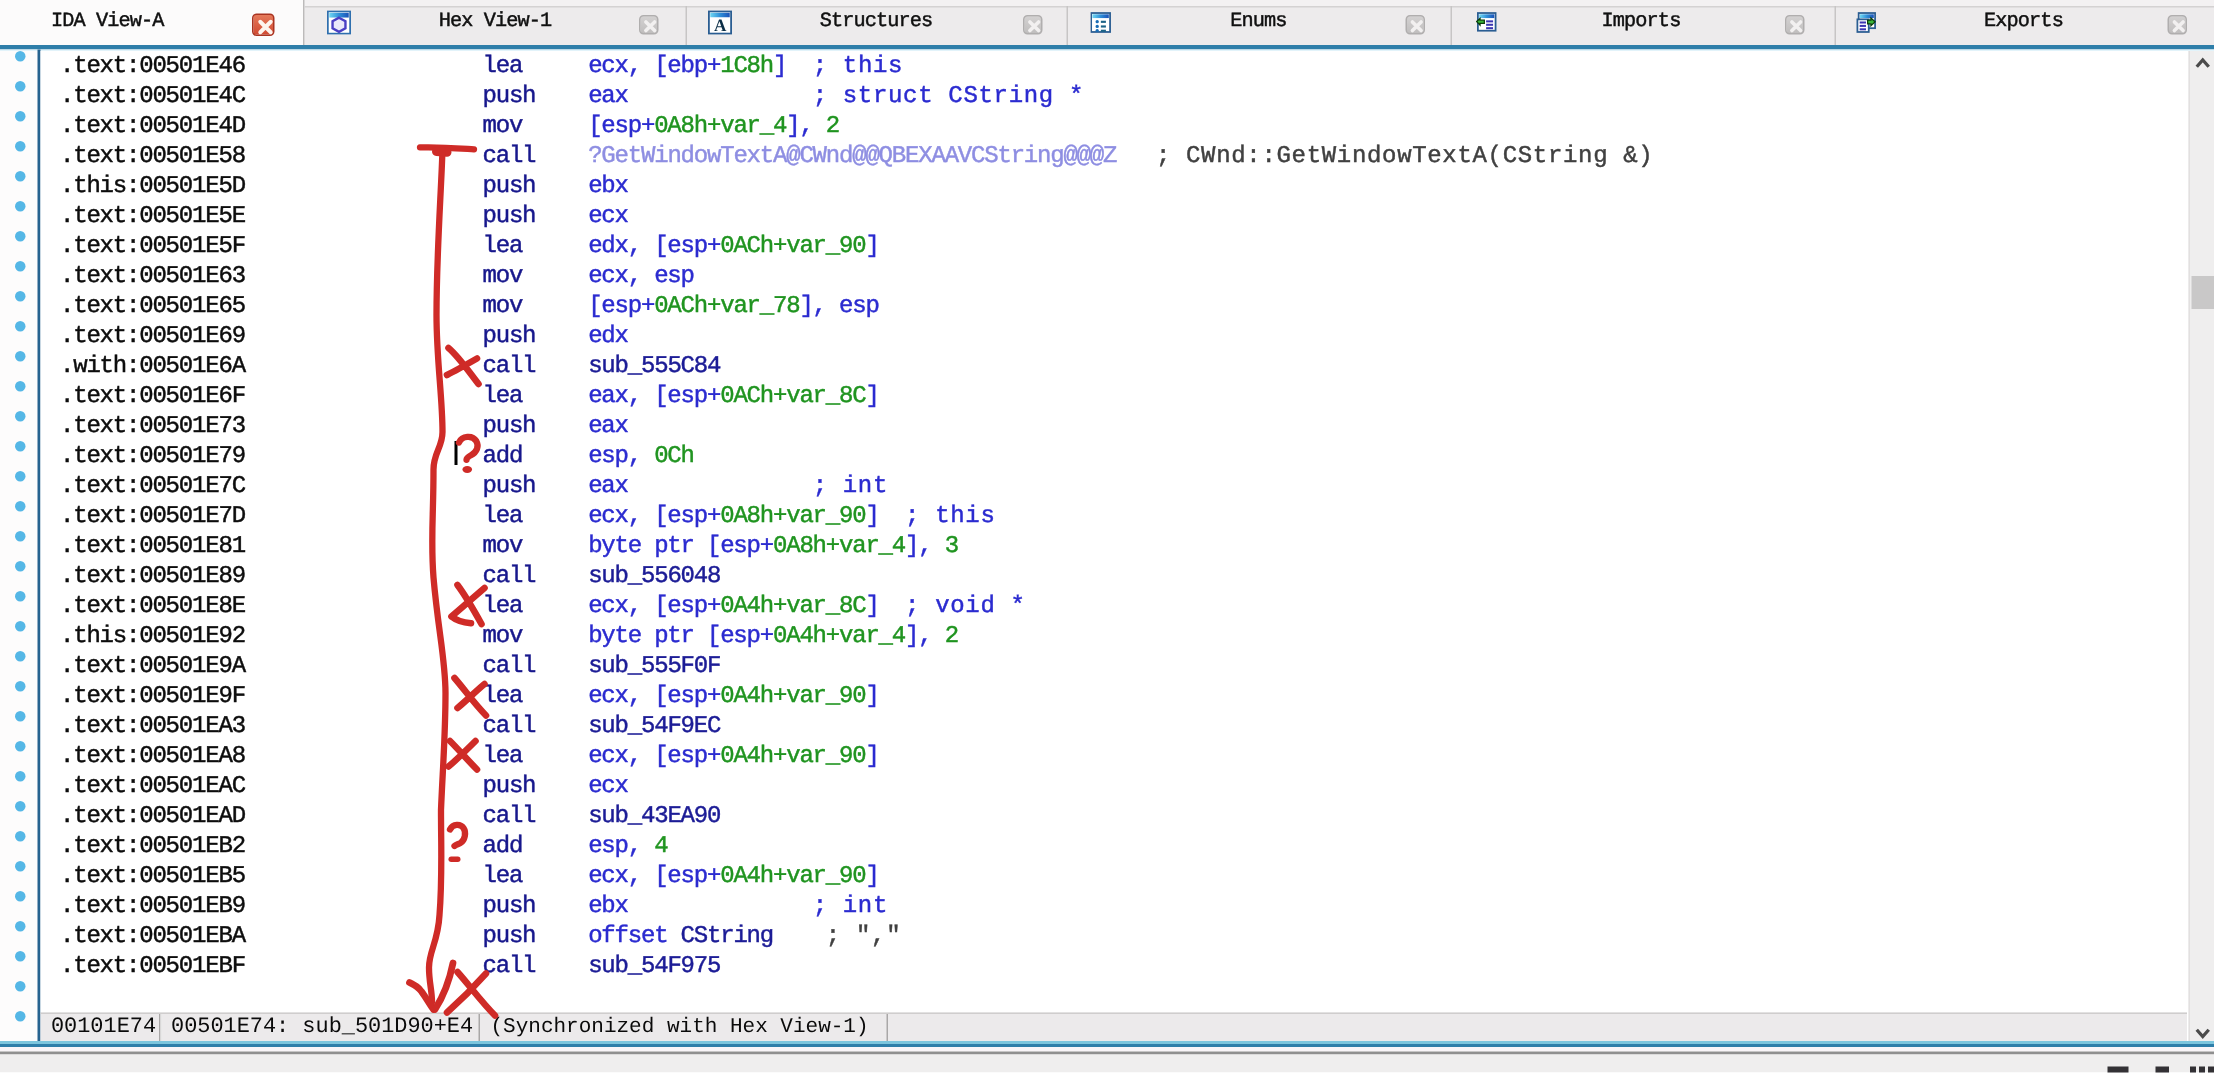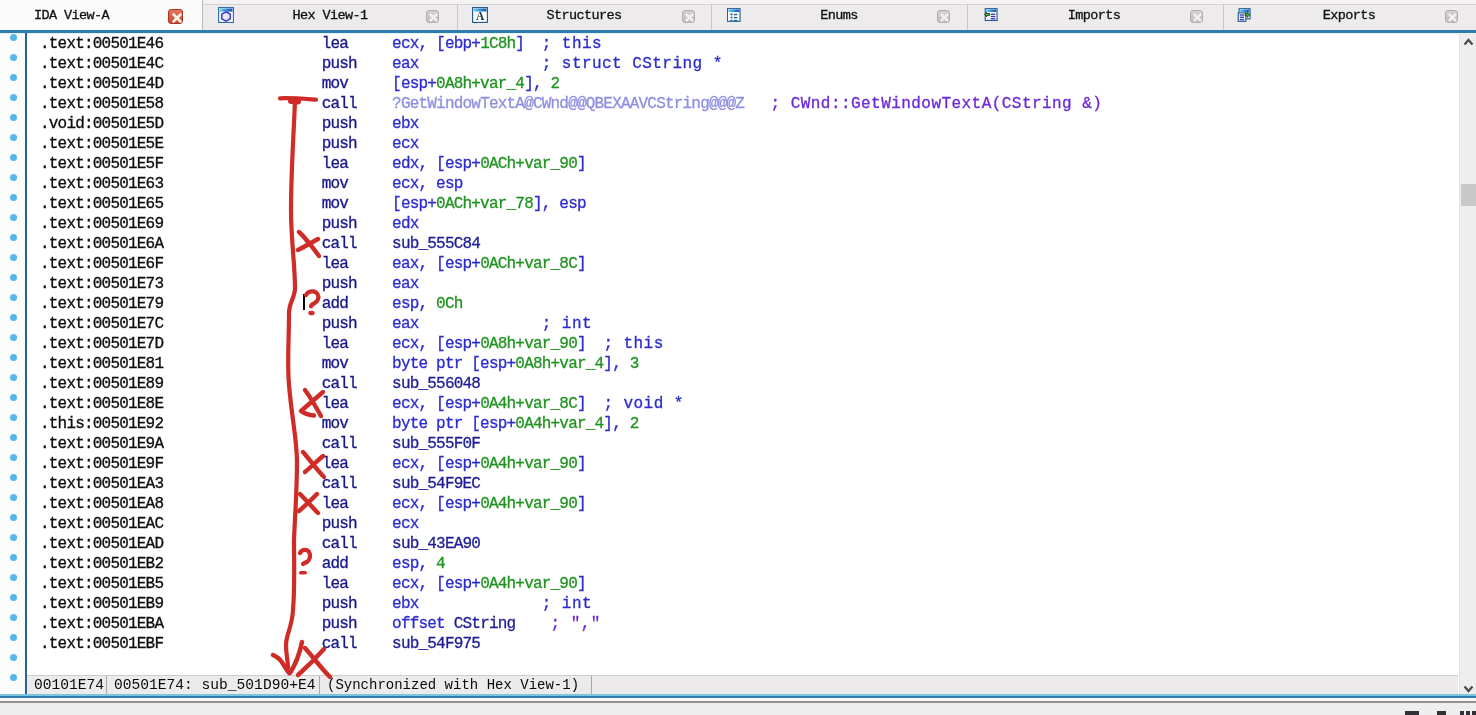--- a/index.html
+++ b/index.html
@@ -32,21 +32,21 @@
 .row { height:20px; padding-left:13px; white-space:pre; }
 .row.hl { background:#e7e6e6; }
 .aa { color:#0d0d0d; }
 .ha { color:#2b2bd0; }
 .m  { color:#17178c; }
 .o  { color:#2b2bd0; }
 .g  { color:#209420; }
 .p  { color:#8e8ee2; }
 .n  { color:#1c1c96;margin-top:20px; }
 .b  { color:#2b2bd0; letter-spacing:0.45px; }
-.c  { color:#6d28d9; letter-spacing:0.45px; }
+.c  { color:#404040; letter-spacing:0.45px; }
 
 #caret { position:absolute; left:303px; top:294px; width:2px; height:16px; background:#000; }
 
 
 #statusbar { position:absolute; left:27px; top:675px; width:1431px; height:19px; background:#eceaeb; border-top:1px solid #cfcdcd;
   font-size:14px; color:#0a0a0a; }
 .sbox { position:absolute; top:0; height:19px; border-right:1px solid #a9a7a7; white-space:pre; line-height:19px; }
 #sbox2 { border-left:1px solid #e8e8e8; }
 
 
@@ -232,27 +232,27 @@
   <div class="dot" style="top:634px;"></div>
   <div class="dot" style="top:654px;"></div>
   <div class="dot" style="top:674px;"></div>
   <div id="vline"></div>
 
   <div id="listing">
 <div class="row"><span class="aa">.text:00501E46</span>                  <span class="m">lea</span>     <span class="o">ecx, [ebp+</span><span class="g">1C8h</span><span class="o">]</span>  <span class="b">; this</span></div>
 <div class="row"><span class="aa">.text:00501E4C</span>                  <span class="m">push</span>    <span class="o">eax</span>              <span class="b">; struct CString *</span></div>
 <div class="row"><span class="aa">.text:00501E4D</span>                  <span class="m">mov</span>     <span class="o">[esp+</span><span class="g">0A8h+var_4</span><span class="o">], </span><span class="g">2</span></div>
 <div class="row"><span class="aa">.text:00501E58</span>                  <span class="m">call</span>    <span class="p">?GetWindowTextA@CWnd@@QBEXAAVCString@@@Z</span>   <span class="c">; CWnd::GetWindowTextA(CString &amp;)</span></div>
-<div class="row"><span class="aa">.void:00501E5D</span>                  <span class="m">push</span>    <span class="o">ebx</span></div>
+<div class="row"><span class="aa">.this:00501E5D</span>                  <span class="m">push</span>    <span class="o">ebx</span></div>
 <div class="row"><span class="aa">.text:00501E5E</span>                  <span class="m">push</span>    <span class="o">ecx</span></div>
 <div class="row"><span class="aa">.text:00501E5F</span>                  <span class="m">lea</span>     <span class="o">edx, [esp+</span><span class="g">0ACh+var_90</span><span class="o">]</span></div>
 <div class="row"><span class="aa">.text:00501E63</span>                  <span class="m">mov</span>     <span class="o">ecx, esp</span></div>
 <div class="row"><span class="aa">.text:00501E65</span>                  <span class="m">mov</span>     <span class="o">[esp+</span><span class="g">0ACh+var_78</span><span class="o">], esp</span></div>
 <div class="row"><span class="aa">.text:00501E69</span>                  <span class="m">push</span>    <span class="o">edx</span></div>
-<div class="row"><span class="aa">.text:00501E6A</span>                  <span class="m">call</span>    <span class="n">sub_555C84</span></div>
+<div class="row"><span class="aa">.with:00501E6A</span>                  <span class="m">call</span>    <span class="n">sub_555C84</span></div>
 <div class="row"><span class="aa">.text:00501E6F</span>                  <span class="m">lea</span>     <span class="o">eax, [esp+</span><span class="g">0ACh+var_8C</span><span class="o">]</span></div>
 <div class="row"><span class="aa">.text:00501E73</span>                  <span class="m">push</span>    <span class="o">eax</span></div>
 <div class="row"><span class="aa">.text:00501E79</span>                  <span class="m">add</span>     <span class="o">esp, </span><span class="g">0Ch</span></div>
 <div class="row"><span class="aa">.text:00501E7C</span>                  <span class="m">push</span>    <span class="o">eax</span>              <span class="b">; int</span></div>
 <div class="row"><span class="aa">.text:00501E7D</span>                  <span class="m">lea</span>     <span class="o">ecx, [esp+</span><span class="g">0A8h+var_90</span><span class="o">]</span>  <span class="b">; this</span></div>
 <div class="row"><span class="aa">.text:00501E81</span>                  <span class="m">mov</span>     <span class="o">byte ptr [esp+</span><span class="g">0A8h+var_4</span><span class="o">], </span><span class="g">3</span></div>
 <div class="row"><span class="aa">.text:00501E89</span>                  <span class="m">call</span>    <span class="n">sub_556048</span></div>
 <div class="row"><span class="aa">.text:00501E8E</span>                  <span class="m">lea</span>     <span class="o">ecx, [esp+</span><span class="g">0A4h+var_8C</span><span class="o">]</span>  <span class="b">; void *</span></div>
 <div class="row"><span class="aa">.this:00501E92</span>                  <span class="m">mov</span>     <span class="o">byte ptr [esp+</span><span class="g">0A4h+var_4</span><span class="o">], </span><span class="g">2</span></div>
 <div class="row"><span class="aa">.text:00501E9A</span>                  <span class="m">call</span>    <span class="n">sub_555F0F</span></div>

